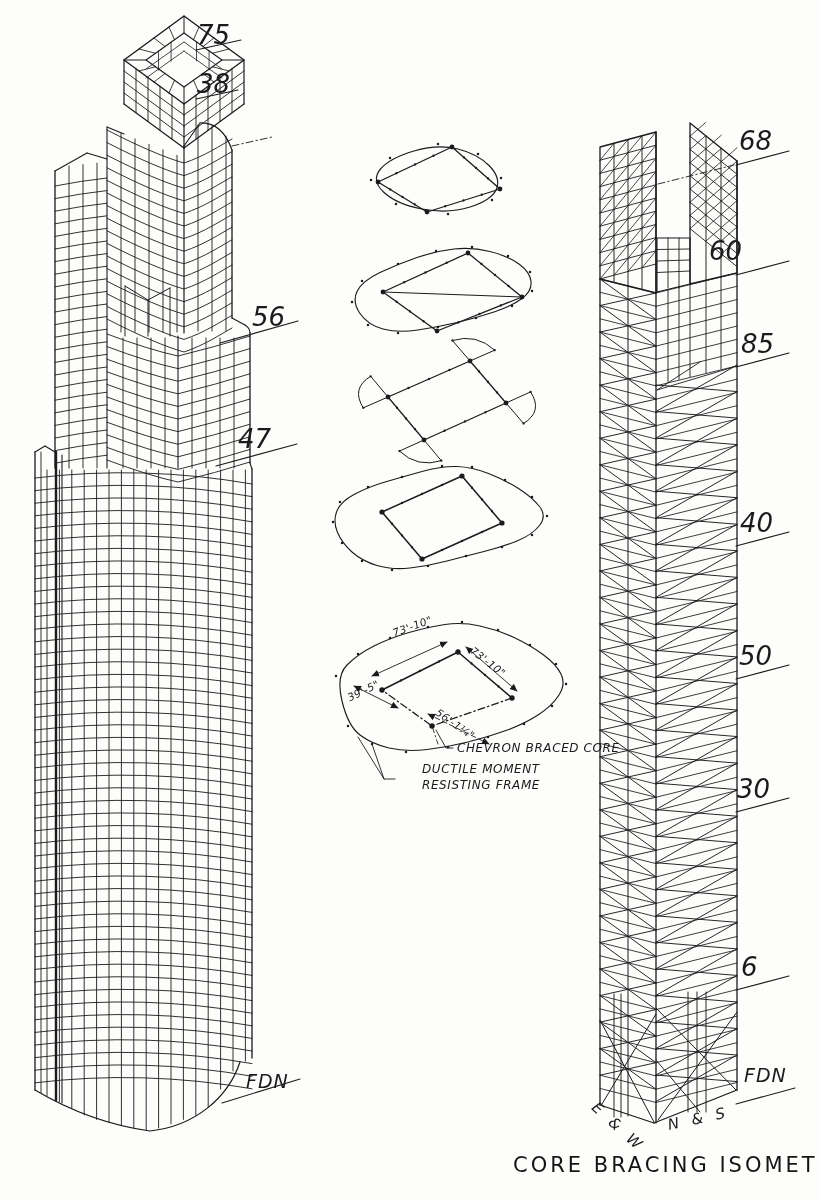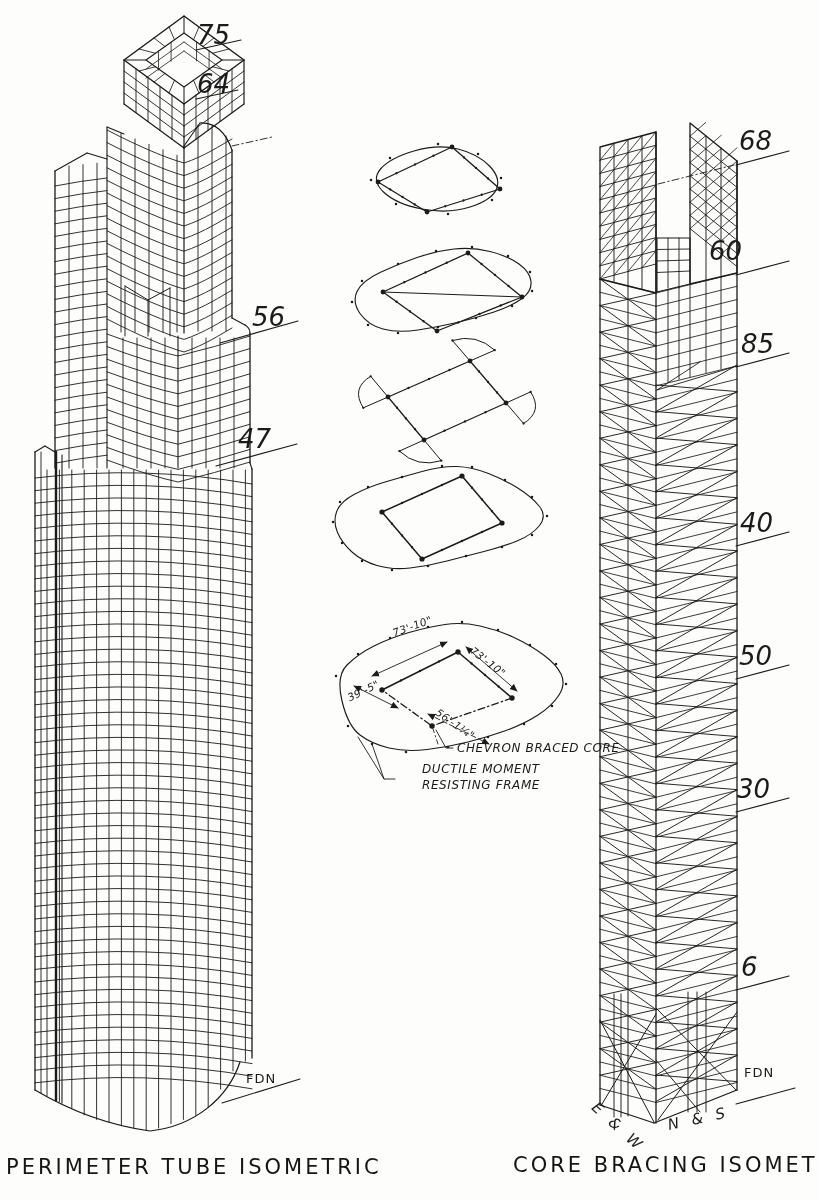--- a/index.html
+++ b/index.html
@@ -1,21 +1,21 @@
 <!DOCTYPE html>
 <html><head>
 <meta charset="utf-8">
 <style>
   html,body{margin:0;padding:0;background:#e8e8e8;}
   .canvas{position:relative;width:819px;height:1200px;background:#fdfdfc;overflow:hidden;
           font-family:"DejaVu Sans",sans-serif;color:#1b1b1b;}
   svg{position:absolute;left:0;top:0;}
   .lbl{position:absolute;white-space:nowrap;color:#1b1b1b;}
   .num{font-style:italic;font-size:26px;line-height:1;}
-  .fdn{font-size:13px;line-height:1;letter-spacing:1px;}
+  .fdn{font-style:italic;font-size:19px;line-height:1;letter-spacing:1px;}
   .cap{font-size:21px;letter-spacing:3px;color:#151515;}
   .dim{font-style:italic;font-size:10.5px;letter-spacing:.4px;transform-origin:left center;}
   .ann{font-style:italic;font-size:12px;letter-spacing:.6px;line-height:1.3;}
   .axis{font-style:italic;font-size:15px;letter-spacing:4px;transform-origin:left center;}
 </style>
 </head>
 <body>
 
 <div class="canvas">
   <svg id="iso" width="819" height="1200" viewBox="0 0 819 1200">
@@ -764,21 +764,21 @@
       <path d="M466,647L517,691" fill="none" stroke="#1b1b1b" stroke-width="0.9" stroke-linecap="round" stroke-linejoin="round" marker-start="url(#arr)" marker-end="url(#arr)"></path>
       <path d="M354,686L398,708" fill="none" stroke="#1b1b1b" stroke-width="0.9" stroke-linecap="round" stroke-linejoin="round" marker-start="url(#arr)" marker-end="url(#arr)"></path>
       <path d="M428,714L489,744" fill="none" stroke="#1b1b1b" stroke-width="0.9" stroke-linecap="round" stroke-linejoin="round" marker-start="url(#arr)" marker-end="url(#arr)" stroke-dasharray="5 3"></path>
       <path d="M432,726L438,744" fill="none" stroke="#1b1b1b" stroke-width="0.85" stroke-linecap="round" stroke-linejoin="round" stroke-dasharray="7 3 1.5 3"></path>
       <path d="M436,730L446,748L453,748" fill="none" stroke="#1b1b1b" stroke-width="0.9" stroke-linecap="round" stroke-linejoin="round"></path>
       <path d="M372,744L384,779L395,779" fill="none" stroke="#1b1b1b" stroke-width="0.9" stroke-linecap="round" stroke-linejoin="round"></path>
       <path d="M358,737L384,779" fill="none" stroke="#1b1b1b" stroke-width="0.9" stroke-linecap="round" stroke-linejoin="round"></path>
     </svg>
 
   <div class="lbl num" style="left:197px;top:22px">75</div>
-  <div class="lbl num" style="left:197px;top:71px">64</div>
+  <div class="lbl num" style="left:197px;top:71px">38</div>
   <div class="lbl num" style="left:252px;top:304px">56</div>
   <div class="lbl num" style="left:238px;top:426px">47</div>
   <div class="lbl fdn" style="left:246px;top:1072px">FDN</div>
 
   <div class="lbl num" style="left:739px;top:128px">68</div>
   <div class="lbl num" style="left:709px;top:238px">60</div>
   <div class="lbl num" style="left:741px;top:331px">85</div>
   <div class="lbl num" style="left:740px;top:510px">40</div>
   <div class="lbl num" style="left:739px;top:643px">50</div>
   <div class="lbl num" style="left:737px;top:776px">30</div>
@@ -792,15 +792,14 @@
   <div class="lbl dim" style="left:472px;top:643px;transform:rotate(38deg)">73'-10"</div>
   <div class="lbl dim" style="left:348px;top:692px;transform:rotate(-26deg)">39'-5"</div>
   <div class="lbl dim" style="left:437px;top:705px;transform:rotate(35deg)">56'-1¼"</div>
 
   <div class="lbl ann" style="left:457px;top:741px">CHEVRON BRACED CORE</div>
   <div class="lbl ann" style="left:422px;top:762px">
     <div>DUCTILE MOMENT</div>
     <div>RESISTING FRAME</div>
   </div>
 
-  <div class="lbl cap" style="left:6px;top:1155px">PERIMETER TUBE ISOMETRIC</div>
   <div class="lbl cap" style="left:513px;top:1153px">CORE BRACING ISOMETRIC</div>
 </div>
 
 </body></html>

